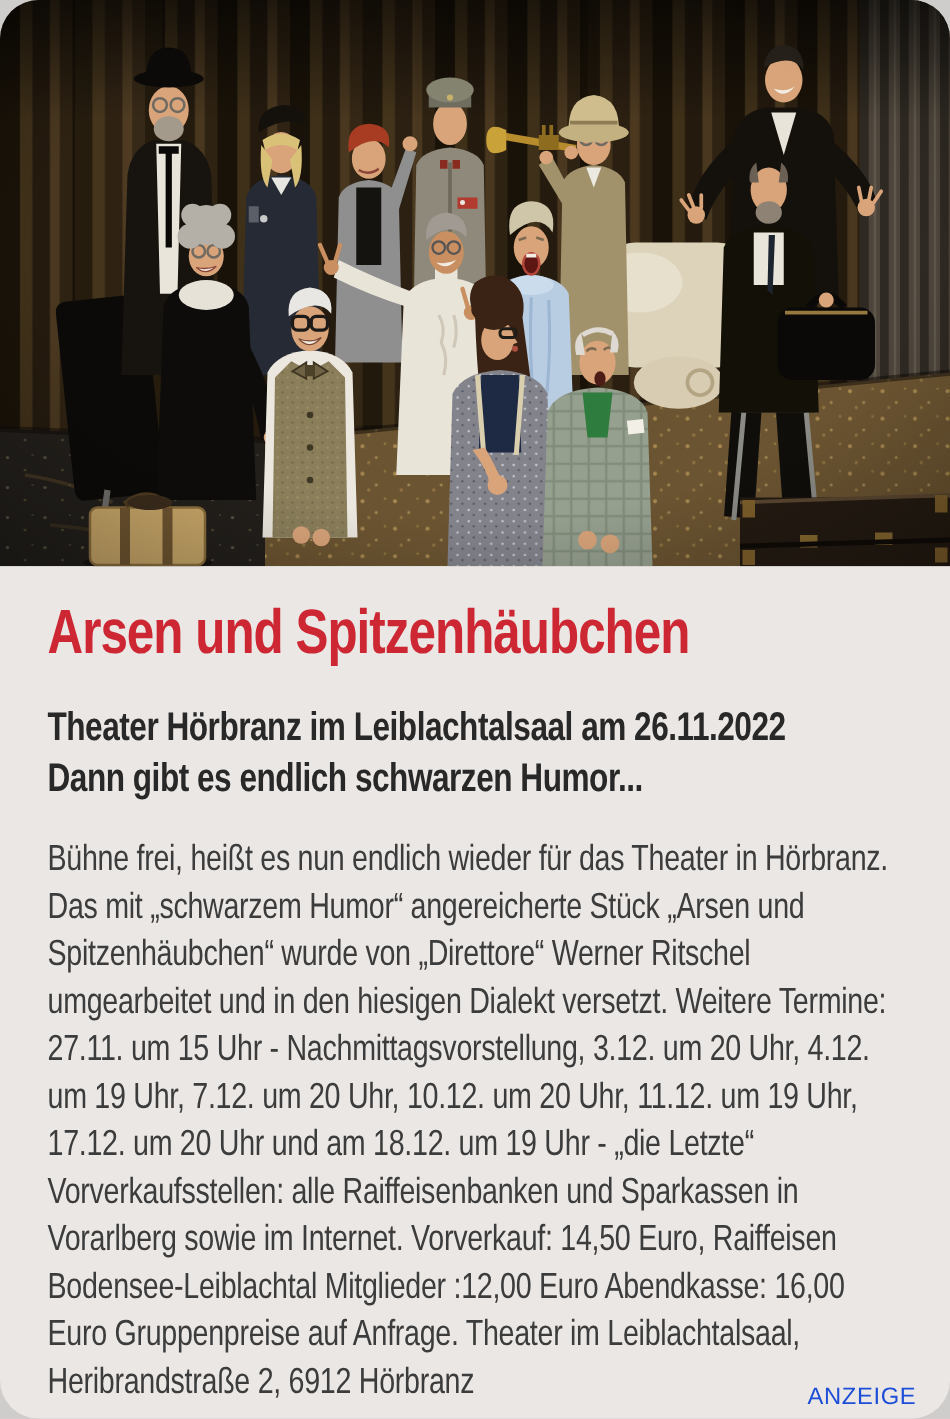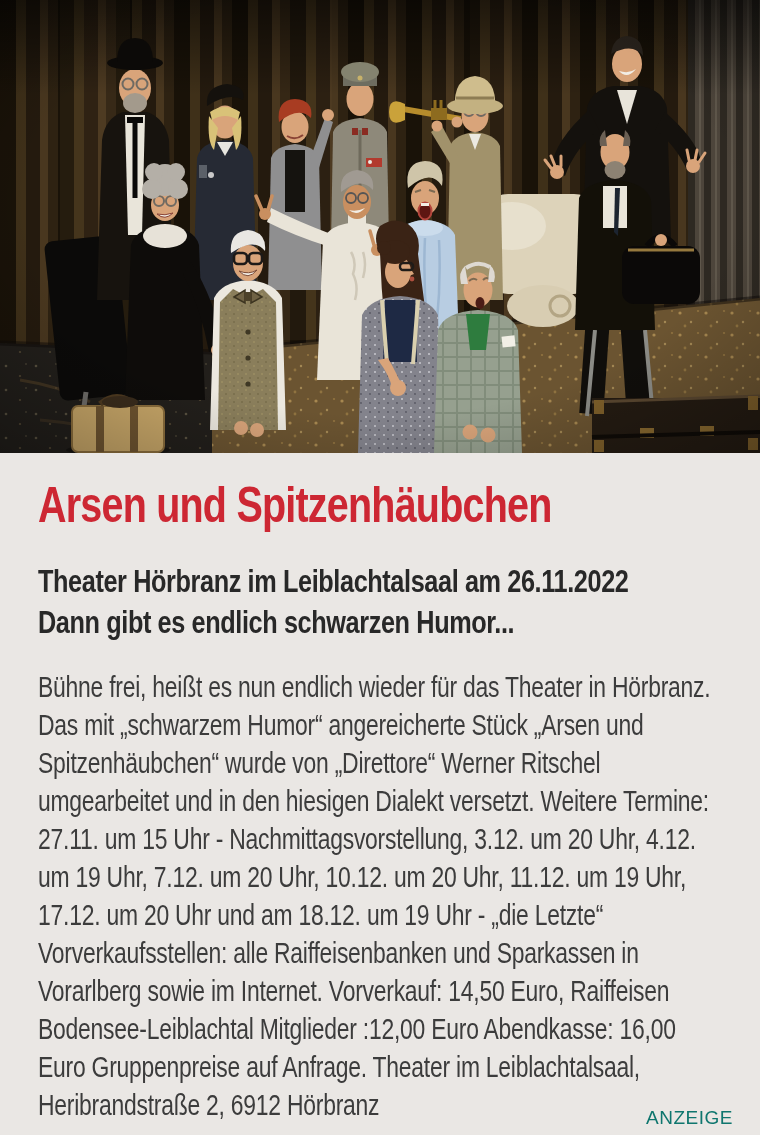--- a/index.html
+++ b/index.html
@@ -1,40 +1,40 @@
 <!DOCTYPE html>
 <html lang="de" style="--title-color: #cd2733;"><head>
 <meta charset="utf-8">
 <style>
   html,body{margin:0;padding:0;background:#cfcdcb;}
   *{box-sizing:border-box;}
   .page{
     position:relative;width:760px;height:1135px;margin:0 auto;
     background:#eae7e4;overflow:hidden;
-    font-family:"Liberation Sans",sans-serif;color:#3c3c3c;
+    font-family:"Liberation Sans",sans-serif;color:#3c3c3c;border-radius:31px;
   }
   figure.photo-wrap{margin:0;width:760px;height:453px;line-height:0;}
   svg.photo{display:block;width:760px;height:453px;}
   .content{position:absolute;left:38px;top:453px;width:692px;}
   .cond{transform:scaleX(0.79);transform-origin:0 0;width:126%;}
   h1.title{
     margin:27px 0 0;font-size:50px;line-height:1;font-weight:bold;
     color:var(--title-color,#cd2733);letter-spacing:-1px;
   }
   h2.subtitle{
     margin:31px 0 0;font-size:32px;line-height:41px;font-weight:bold;
     color:#282828;letter-spacing:-0.5px;
   }
   p.bodytext{
     margin:25px 0 0;font-size:29px;line-height:38px;
     color:#3c3c3c;letter-spacing:-0.3px;font-weight:400;
   }
   .anzeige{
     position:absolute;right:27px;bottom:6px;font-size:19px;
-    color:#0f766e;letter-spacing:0.5px;
+    color:#1d4ed8;letter-spacing:0.5px;
   }
 </style>
 </head>
 <body>
 
 <div class="page" style="background: rgb(234, 231, 228);">
 
   <figure class="photo-wrap">
     <svg class="photo" viewBox="0 0 760 453" preserveAspectRatio="none" aria-hidden="true">
       <defs>

